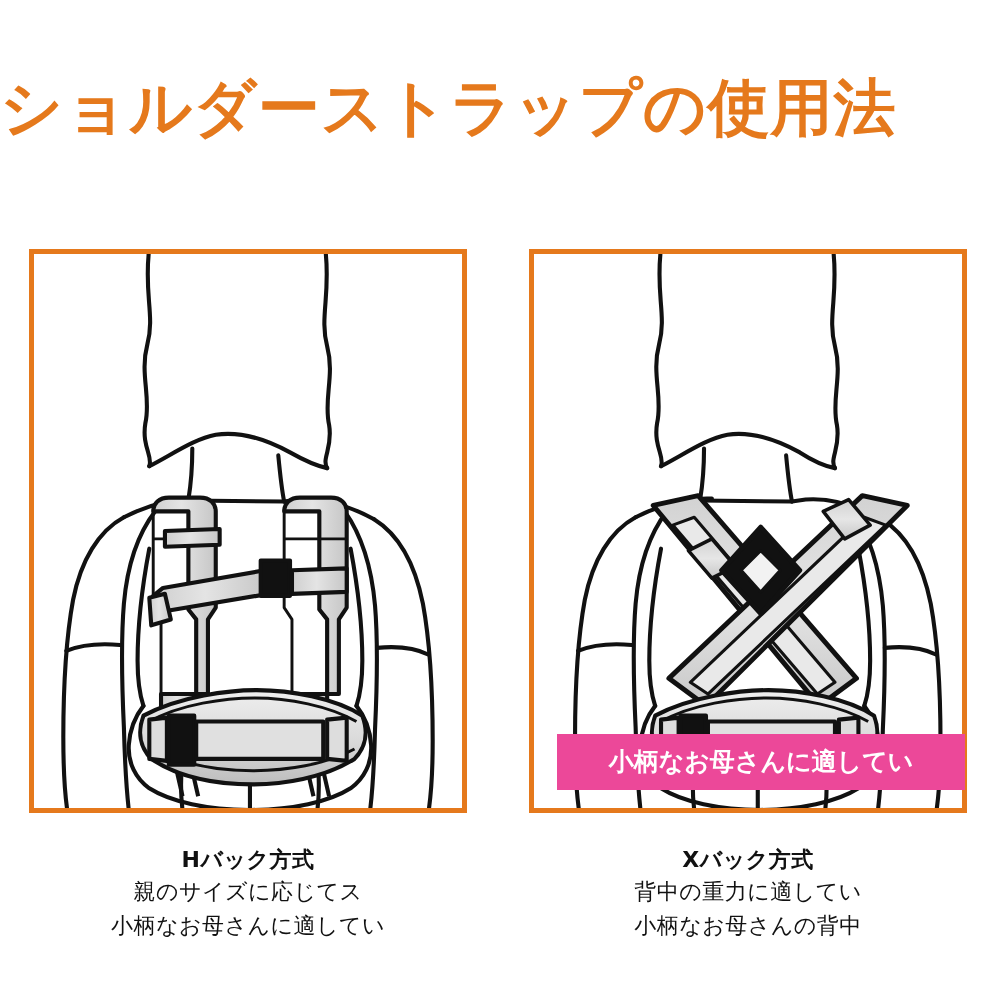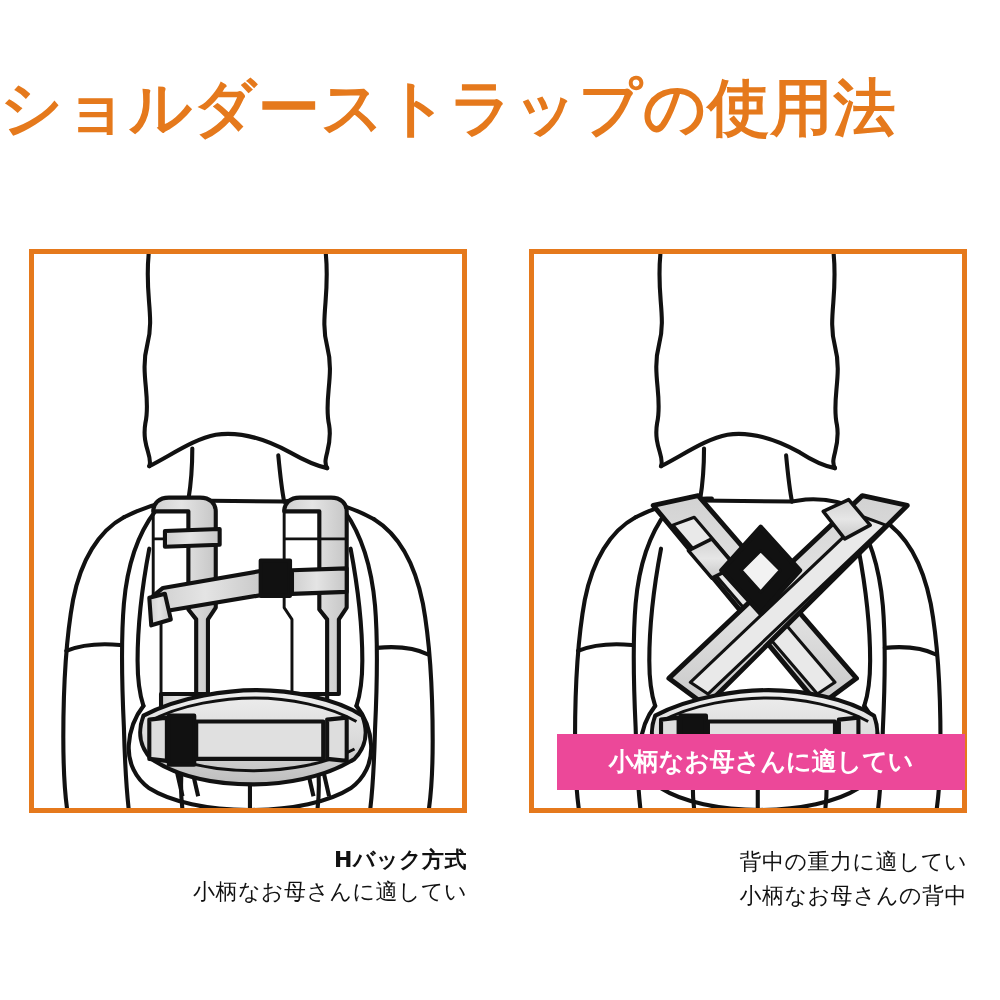--- a/index.html
+++ b/index.html
@@ -71,21 +71,21 @@
     white-space: nowrap;
     overflow: hidden;
     font-family: "DejaVu Sans", "Liberation Sans", sans-serif;
   }
 
   
   .caption {
     position: absolute;
     top: 845px;
     width: 438px;
-    text-align: right;
+    text-align: center;
     color: #111111;
     font-family: "DejaVu Sans", "Liberation Sans", sans-serif;
   }
   #caption-left  { left: 29px; }
   #caption-right { left: 529px; }
 
   .caption-title {
     font-size: 22px;
     font-weight: bold;
     line-height: 30px;
@@ -299,19 +299,21 @@
       <path d="M178 476 L308 476 L308 514 L178 514 Z" fill="#e0e0e0"></path>
       <path d="M312 474 L332 472 L332 516 L312 514 Z" fill="#dddddd"></path>
     </g>
   </svg>
 </div>
 
 <div id="banner-suited">小柄なお母さんに適してい</div>
 
 <div class="caption" id="caption-left">
   <div class="caption-title">Hバック方式</div>
+  <div class="caption-line">親のサイズに応じてス</div>
   <div class="caption-line">小柄なお母さんに適してい</div>
 </div>
 
 <div class="caption" id="caption-right">
+  <div class="caption-title">Xバック方式</div>
   <div class="caption-line">背中の重力に適してい</div>
   <div class="caption-line">小柄なお母さんの背中</div>
 </div>
 
 </body></html>

